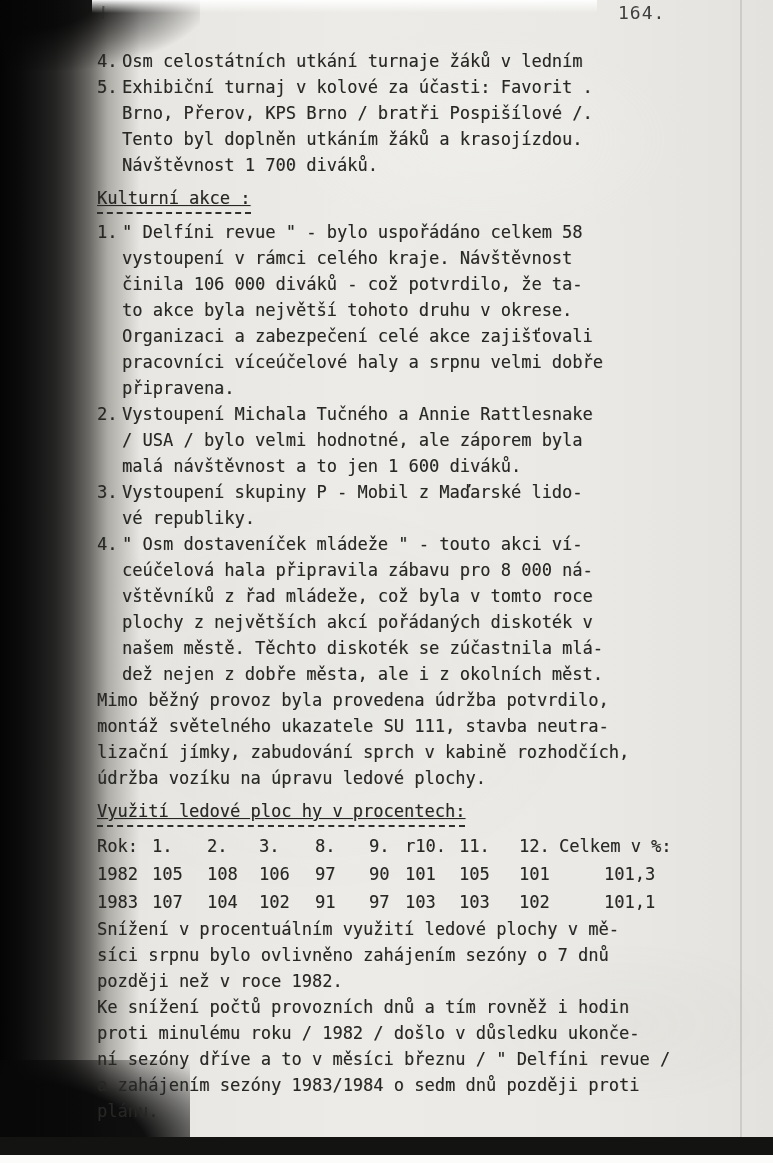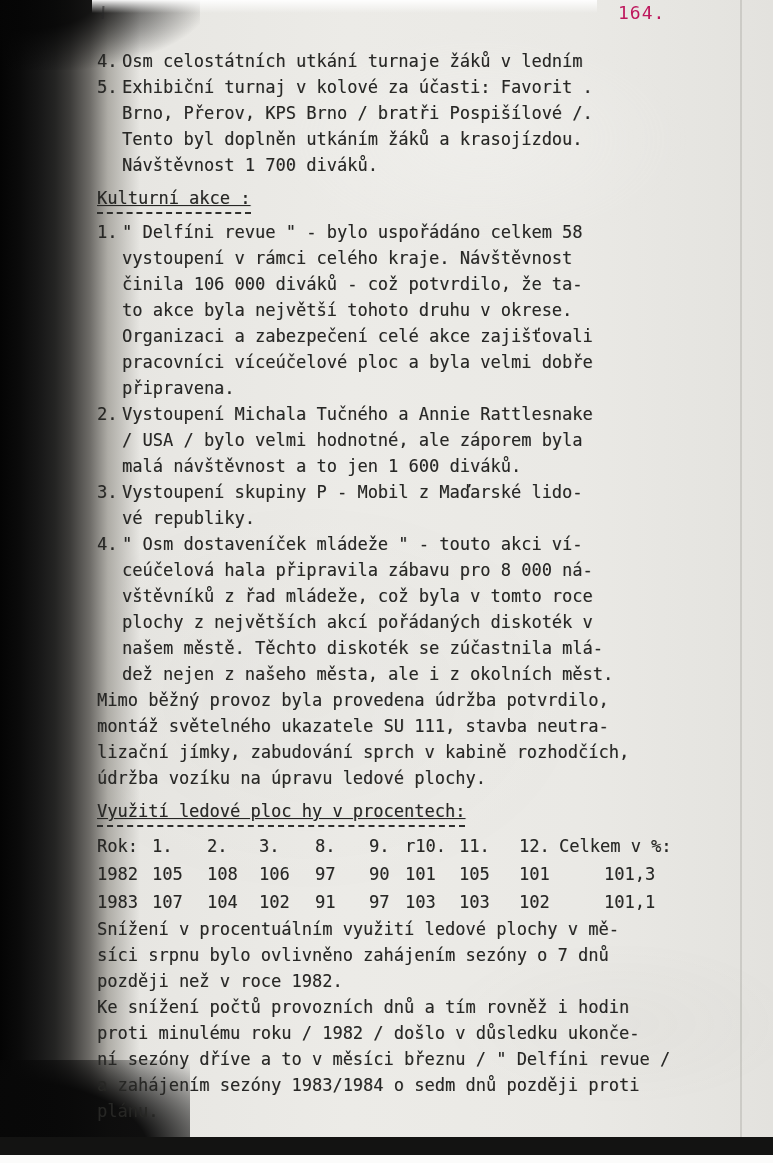--- a/index.html
+++ b/index.html
@@ -46,21 +46,21 @@
     background:rgba(40,40,40,.55);transform:rotate(4deg);
   }
   .bottom-band{
     position:absolute;left:0;top:1137px;width:773px;height:18px;background:#131312;
   }
   .bottom-white{
     position:absolute;left:0;top:1155px;width:773px;height:8px;background:#fbfbfa;
   }
   .page-number{
     position:absolute;left:618px;top:2px;
-    font-size:18px;color:#be185d;letter-spacing:1px;
+    font-size:18px;color:#404040;letter-spacing:1px;
   }
   .content{
     position:absolute;left:97px;top:48px;width:628px;
     font-size:17px;line-height:26px;color:#272725;
     text-shadow:0.4px 0.3px 0 rgba(39,39,37,.35);
   }
   .list-item{display:flex;}
   .marker{flex:0 0 25px;}
   .lines{flex:1;}
   .line{white-space:pre;}
@@ -119,21 +119,21 @@
   </div>
 
   <div class="list-item">
     <span class="marker">1.</span>
     <div class="lines">
       <div class="line">" Delfíni revue " - bylo uspořádáno celkem 58</div>
       <div class="line">vystoupení v rámci celého kraje. Návštěvnost</div>
       <div class="line">činila 106 000 diváků - což potvrdilo, že ta-</div>
       <div class="line">to akce byla největší tohoto druhu v okrese.</div>
       <div class="line">Organizaci a zabezpečení celé akce zajišťovali</div>
-      <div class="line">pracovníci víceúčelové ploc a byla velmi dobře</div>
+      <div class="line">pracovníci víceúčelové haly a srpnu velmi dobře</div>
       <div class="line">připravena.</div>
     </div>
   </div>
   <div class="list-item">
     <span class="marker">2.</span>
     <div class="lines">
       <div class="line">Vystoupení Michala Tučného a Annie Rattlesnake</div>
       <div class="line">/ USA / bylo velmi hodnotné, ale záporem byla</div>
       <div class="line">malá návštěvnost a to jen 1 600 diváků.</div>
     </div>
@@ -146,21 +146,21 @@
     </div>
   </div>
   <div class="list-item">
     <span class="marker">4.</span>
     <div class="lines">
       <div class="line">" Osm dostaveníček mládeže " - touto akci ví-</div>
       <div class="line">ceúčelová hala připravila zábavu pro 8 000 ná-</div>
       <div class="line">vštěvníků z řad mládeže, což byla v tomto roce</div>
       <div class="line">plochy z největších akcí pořádaných diskoték v</div>
       <div class="line">našem městě. Těchto diskoték se zúčastnila mlá-</div>
-      <div class="line">dež nejen z našeho města, ale i z okolních měst.</div>
+      <div class="line">dež nejen z dobře města, ale i z okolních měst.</div>
     </div>
   </div>
 
   <div class="paragraph">
     <div class="line">Mimo běžný provoz byla provedena údržba potvrdilo,</div>
     <div class="line">montáž světelného ukazatele SU 111, stavba neutra-</div>
     <div class="line">lizační jímky, zabudování sprch v kabině rozhodčích,</div>
     <div class="line">údržba vozíku na úpravu ledové plochy.</div>
   </div>
 

